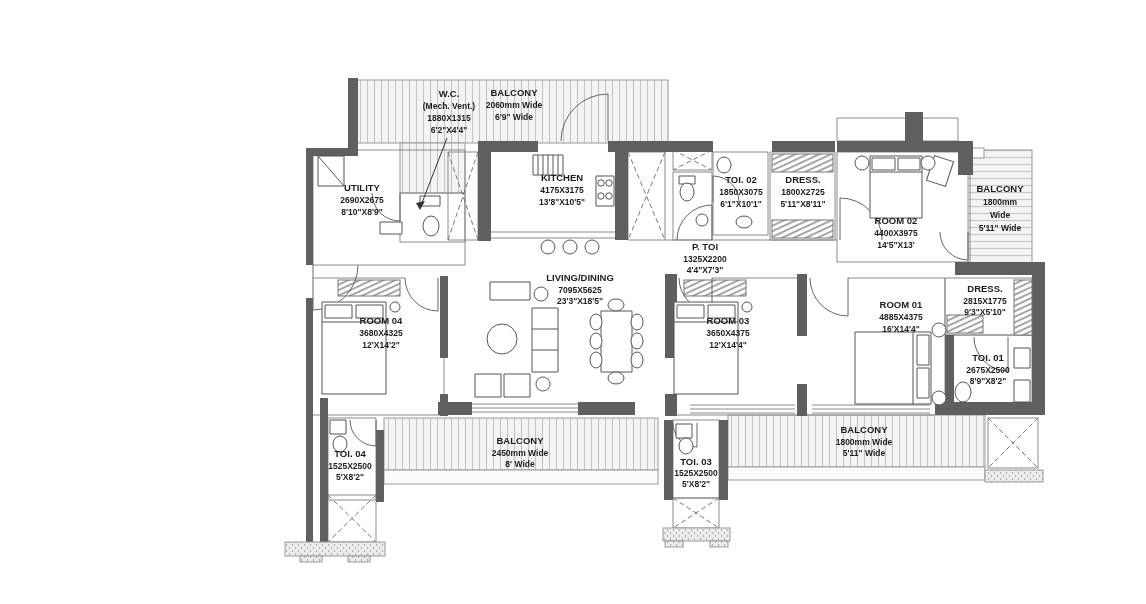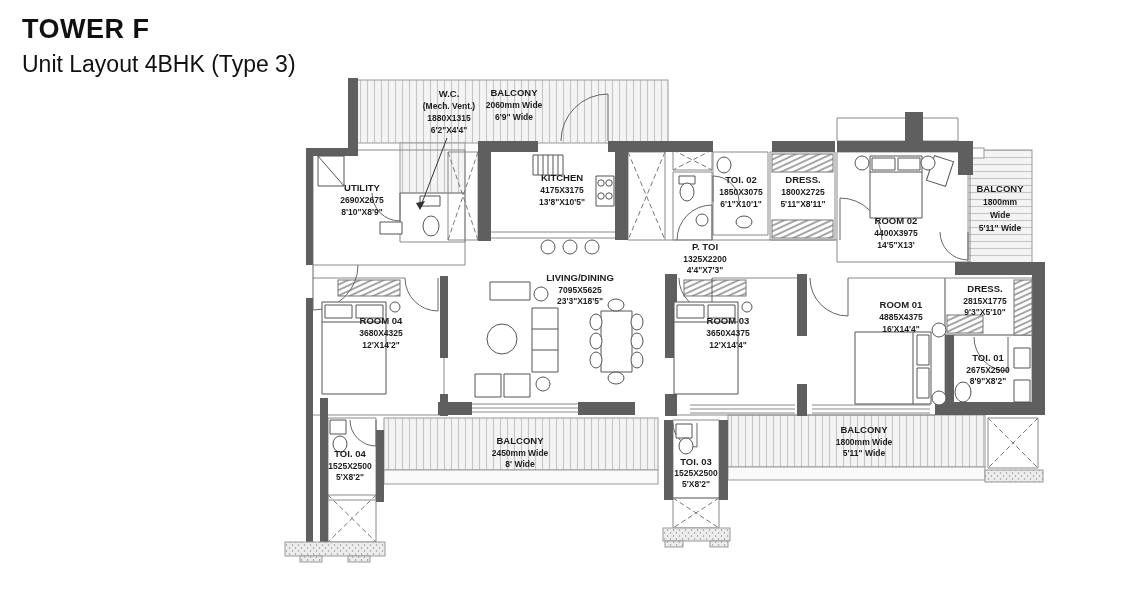--- a/index.html
+++ b/index.html
@@ -10,24 +10,20 @@
   #titleblock .sub{font-size:23px;font-weight:400;margin-top:6px;}
   svg{position:absolute;left:0;top:0;}
   text{fill:#1c1c1c;font-family:"Liberation Sans",sans-serif;font-weight:700;text-anchor:middle;}
   .t1{font-size:9.5px;}
   .t2{font-size:8.5px;}
 </style>
 </head>
 <body>
 
 <div id="stage">
-  <div id="titleblock">
-    <div class="main">TOWER F</div>
-    <div class="sub">Unit Layout 4BHK (Type 3)</div>
-  </div>
 
   <svg width="1146" height="604" viewBox="0 0 1146 604">
     <defs>
       <pattern id="hatchV" width="7" height="7" patternUnits="userSpaceOnUse">
         <rect width="7" height="7" fill="#f4f4f4"></rect>
         <line x1="3.5" y1="0" x2="3.5" y2="7" stroke="#c6c6c6" stroke-width="1.1"></line>
       </pattern>
       <pattern id="hatchH" width="7" height="7" patternUnits="userSpaceOnUse">
         <rect width="7" height="7" fill="#f4f4f4"></rect>
         <line x1="0" y1="3.5" x2="7" y2="3.5" stroke="#c6c6c6" stroke-width="1.1"></line>

